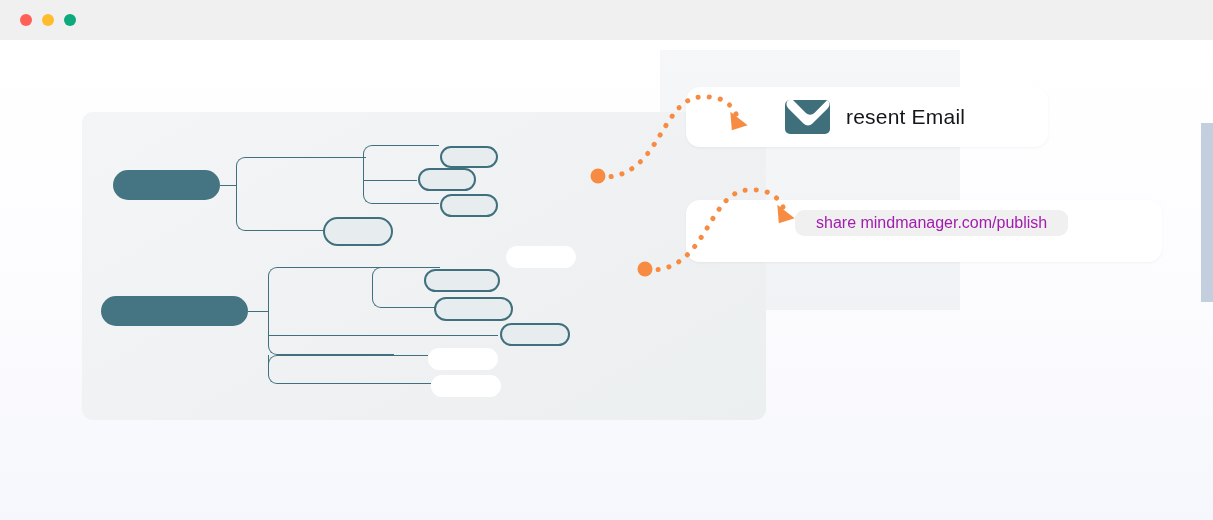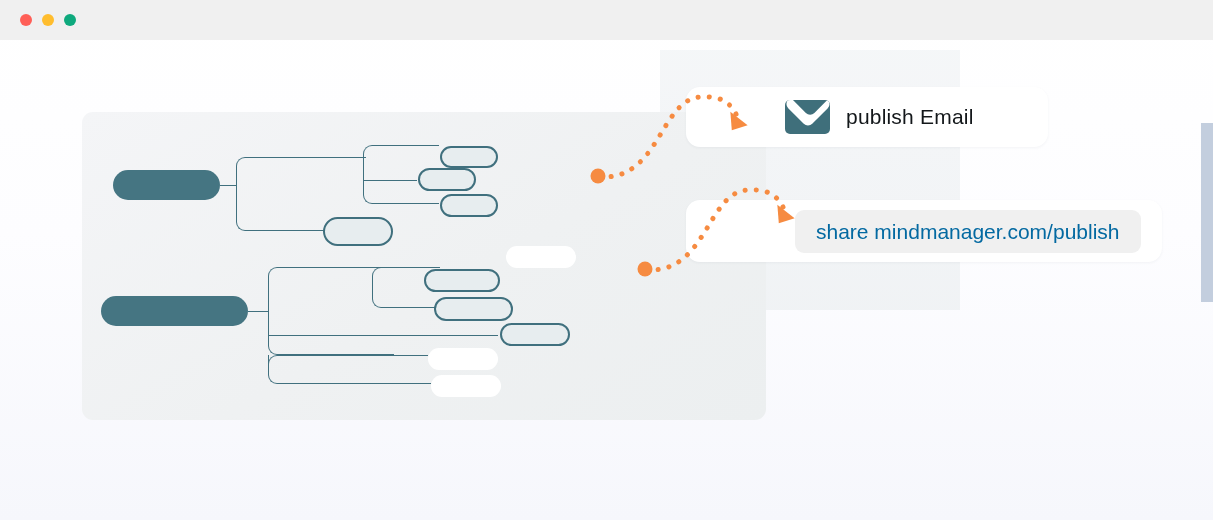--- a/index.html
+++ b/index.html
@@ -135,28 +135,28 @@
     line-height: 60px;
     font-size: 21px;
     color: #13171a;
     letter-spacing: .2px;
     white-space: nowrap;
   }
 
   .url-pill {
     position: absolute;
     left: 109px; top: 10px;
-    height: 43px;
+    height: 26px;
     padding: 0 21px;
     border-radius: 9px;
     background: #f0f0f0;
     display: flex;
     align-items: center;
-    font-size: 21px;
-    color: #0369a1;
+    font-size: 16px;
+    color: #a21caf;
     white-space: nowrap;
   }
 
   
   .arrows {
     position: absolute;
     left: 0; top: 0;
     width: 1213px; height: 520px;
     pointer-events: none;
   }
@@ -213,21 +213,21 @@
     <div class="node pill" style="left:352px; top:185px; width:79px; height:24px;"></div>
     <div class="node pill" style="left:418px; top:211px; width:70px; height:23px;"></div>
 
     <div class="node ghost" style="left:424px; top:134px; width:70px; height:22px;"></div>
     <div class="node ghost" style="left:346px; top:236px; width:70px; height:22px;"></div>
     <div class="node ghost" style="left:349px; top:263px; width:70px; height:22px;"></div>
   </div>
 
   <div class="card card-email">
     <span class="env-icon"></span>
-    <span class="card-label">publish  Email</span>
+    <span class="card-label">resent  Email</span>
   </div>
 
   <div class="card card-share">
     <span class="url-pill">share mindmanager.com/publish</span>
   </div>
 
   <svg class="arrows" viewBox="0 0 1213 520" width="1213" height="520">
     <g stroke="#f68b41" stroke-width="5" stroke-linecap="round" stroke-dasharray="0.1 11" fill="none">
       <path d="M 600 177 C 660 180 660 100 700 97 C 727 95 733 108 738 118"></path>
       <path d="M 647 270 C 707 273 707 193 747 190 C 774 188 780 201 785 211"></path>

